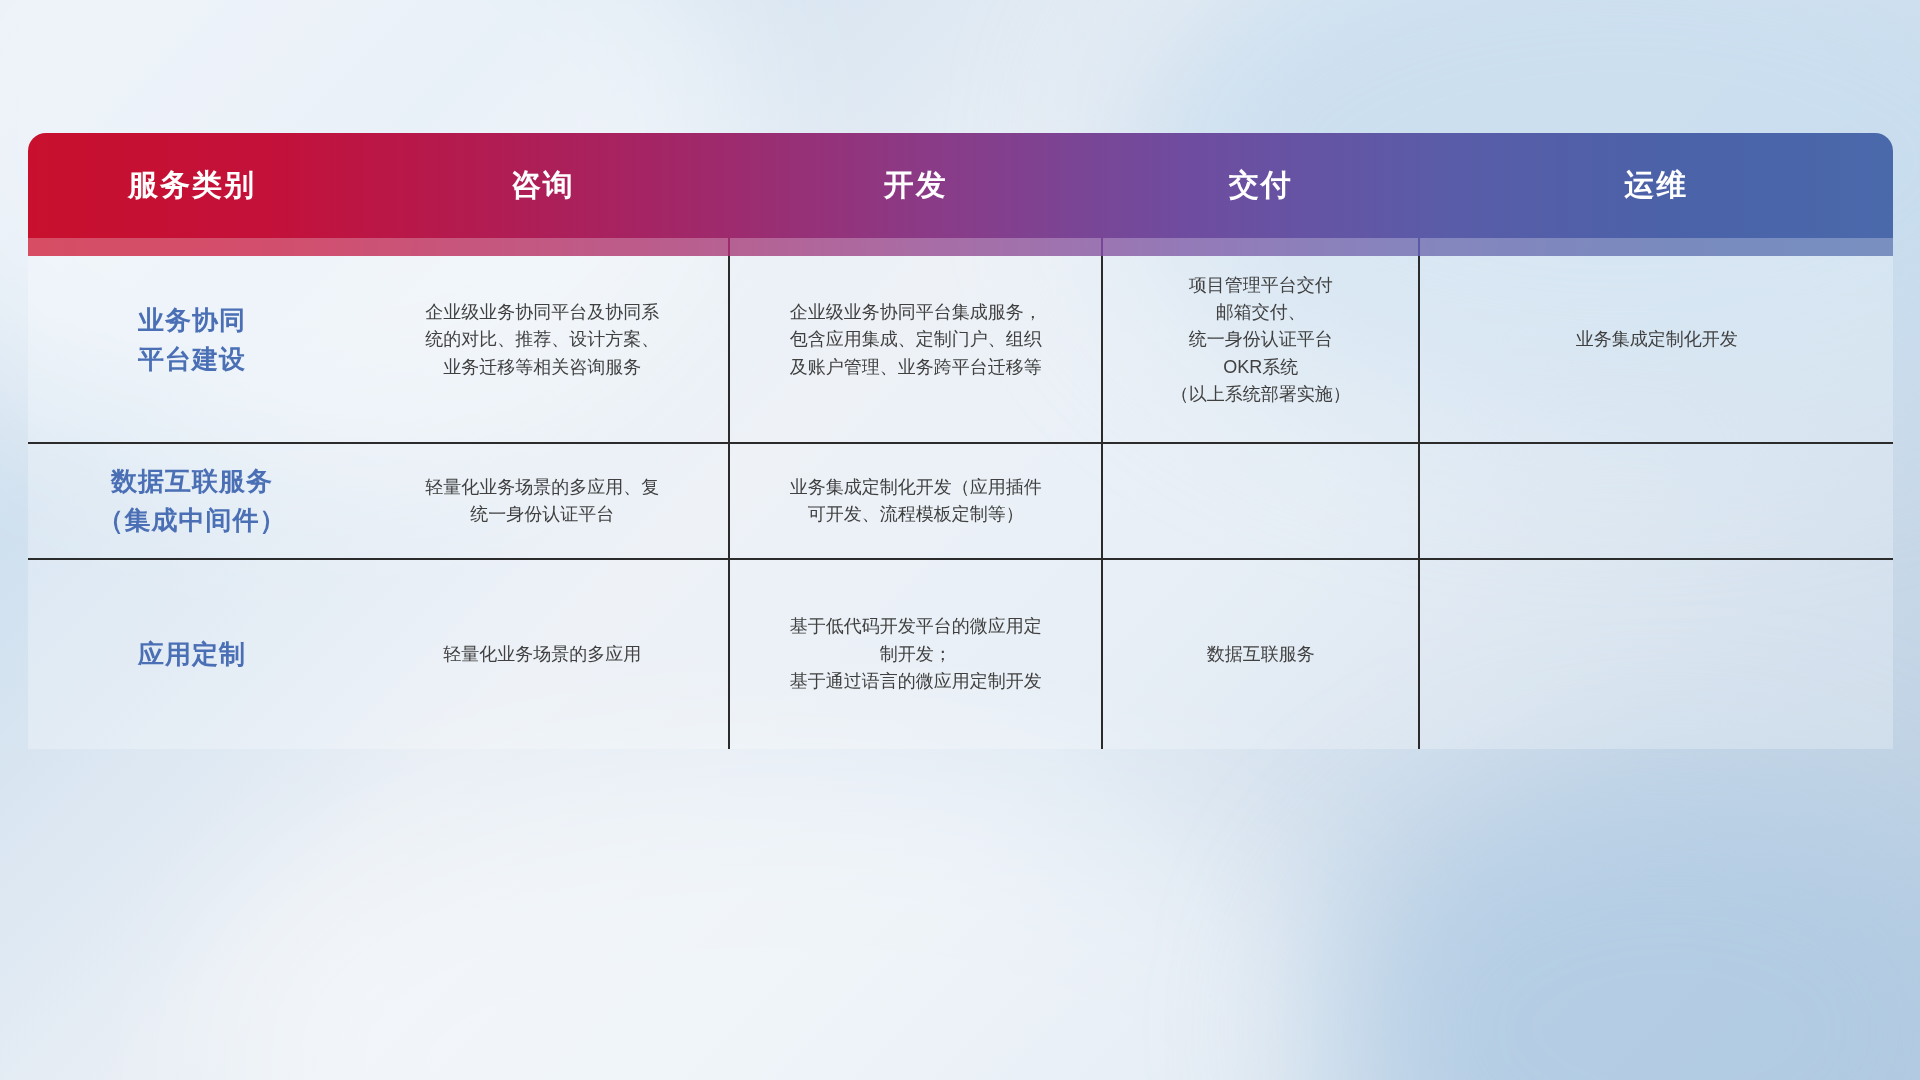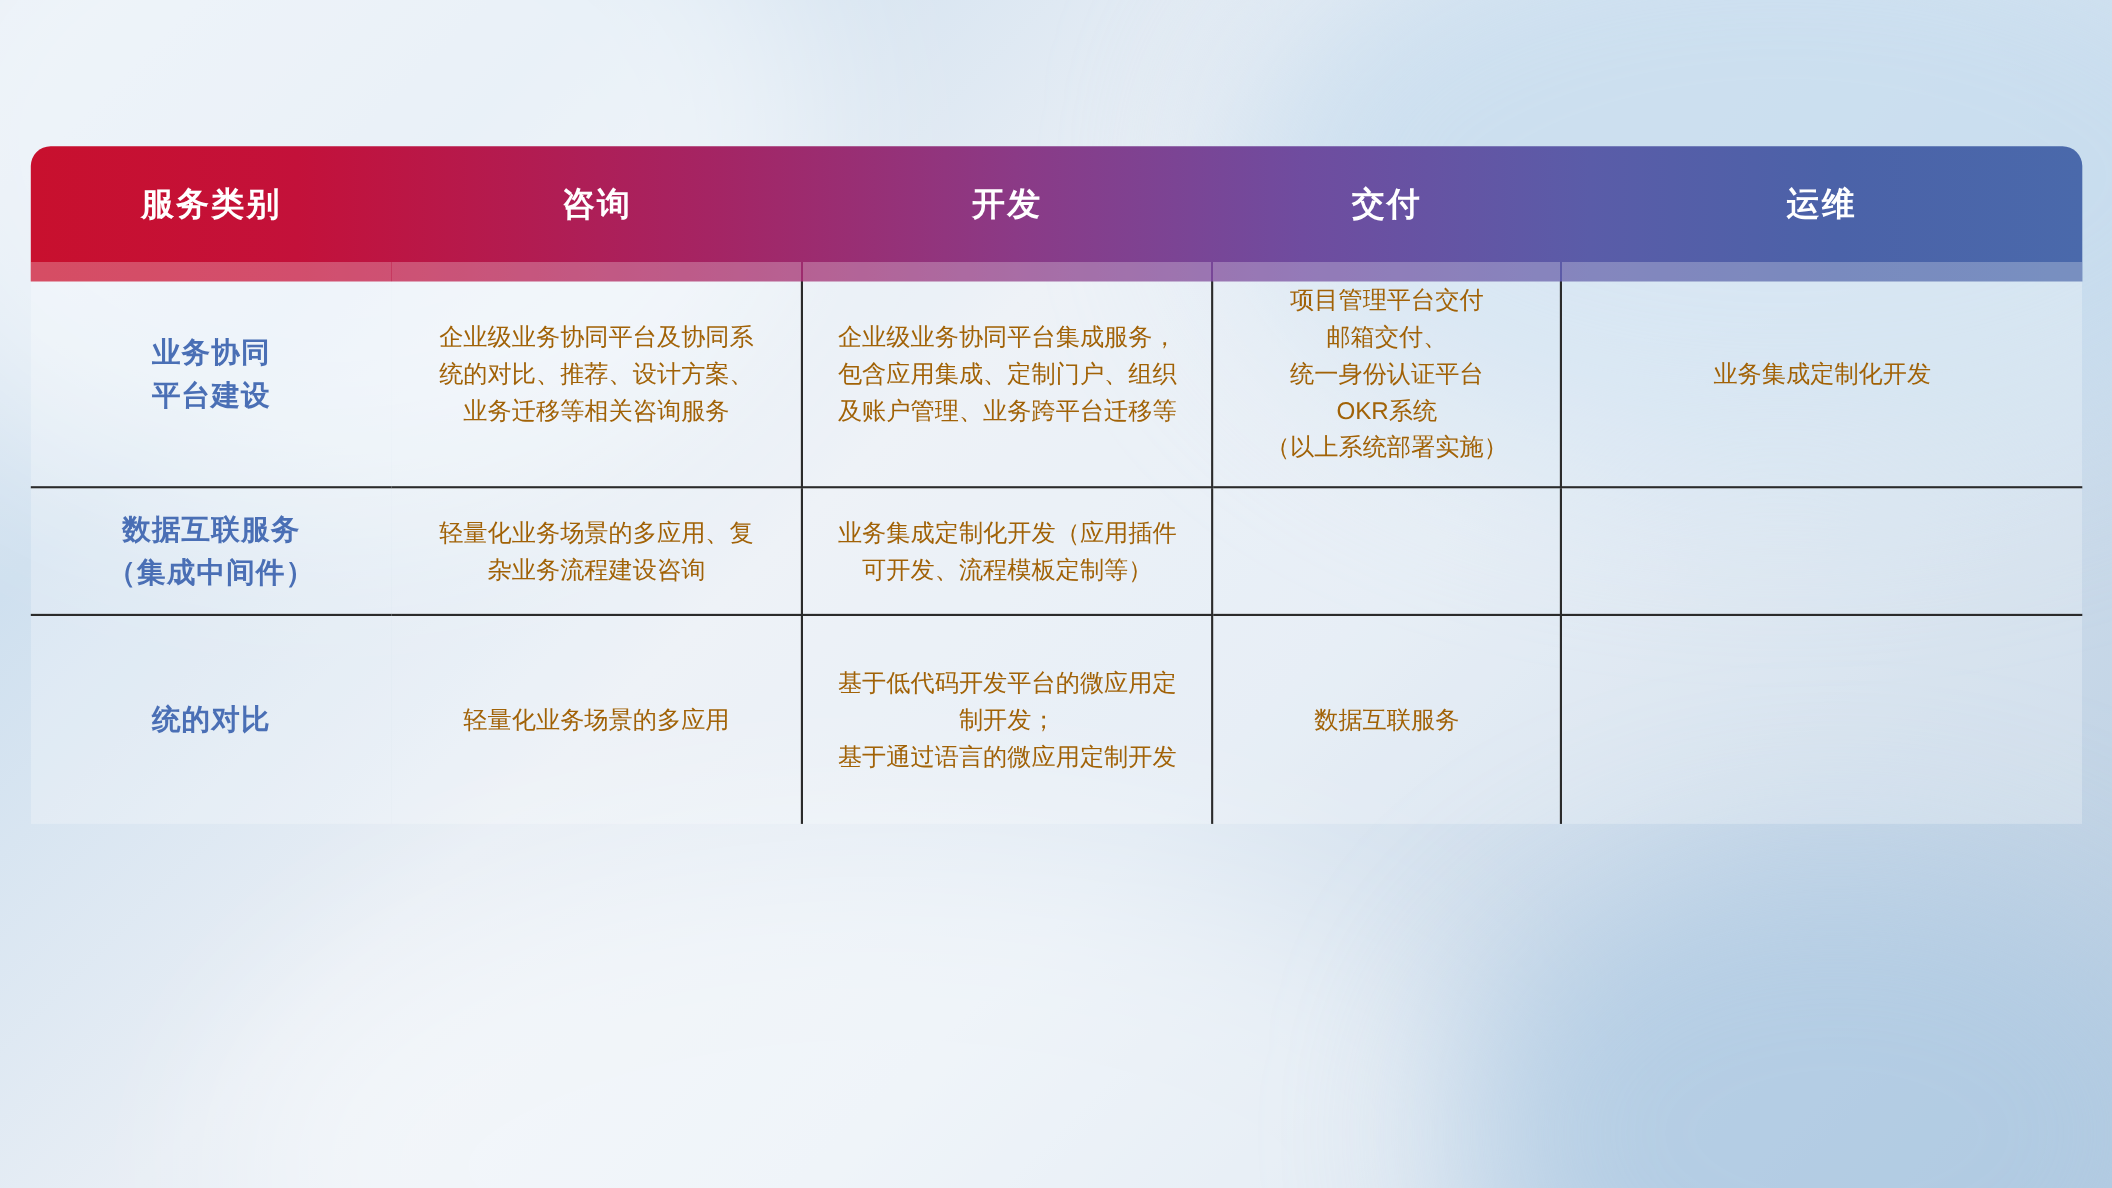--- a/index.html
+++ b/index.html
@@ -96,23 +96,23 @@
     position: relative;
     z-index: 1;
     background: rgba(255,255,255,0.26);
     border-radius: 0 0 6px 6px;
   }
   tbody td {
     border-right: 2px solid #2b2b2b;
     border-bottom: 2px solid #2b2b2b;
     vertical-align: middle;
     text-align: center;
-    font-size: 22px;
+    font-size: 18px;
     line-height: 1.52;
-    color: #a16207;
+    color: #404040;
     padding: 14px 18px;
     box-sizing: border-box;
   }
   tbody tr:last-child td {
     border-bottom: none;
     text-align: center;
   }
   tbody td:last-child {
     border-right: none;
   }
@@ -179,28 +179,28 @@
 邮箱交付、
 统一身份认证平台
 OKR系统
 （以上系统部署实施）</span></td>
         <td><span class="cell-text">业务集成定制化开发</span></td>
       </tr>
       <tr class="row-2">
         <td class="cat"><span class="cell-text">数据互联服务
 （集成中间件）</span></td>
         <td><span class="cell-text">轻量化业务场景的多应用、复
-杂业务流程建设咨询</span></td>
+统一身份认证平台</span></td>
         <td><span class="cell-text">业务集成定制化开发（应用插件
 可开发、流程模板定制等）</span></td>
         <td><span class="cell-text"></span></td>
         <td><span class="cell-text"></span></td>
       </tr>
       <tr class="row-3">
-        <td class="cat"><span class="cell-text">统的对比</span></td>
+        <td class="cat"><span class="cell-text">应用定制</span></td>
         <td><span class="cell-text">轻量化业务场景的多应用</span></td>
         <td><span class="cell-text">基于低代码开发平台的微应用定
 制开发；
 基于通过语言的微应用定制开发</span></td>
         <td><span class="cell-text">数据互联服务</span></td>
         <td><span class="cell-text"></span></td>
       </tr>
     </tbody>
   </table>
 </div>

